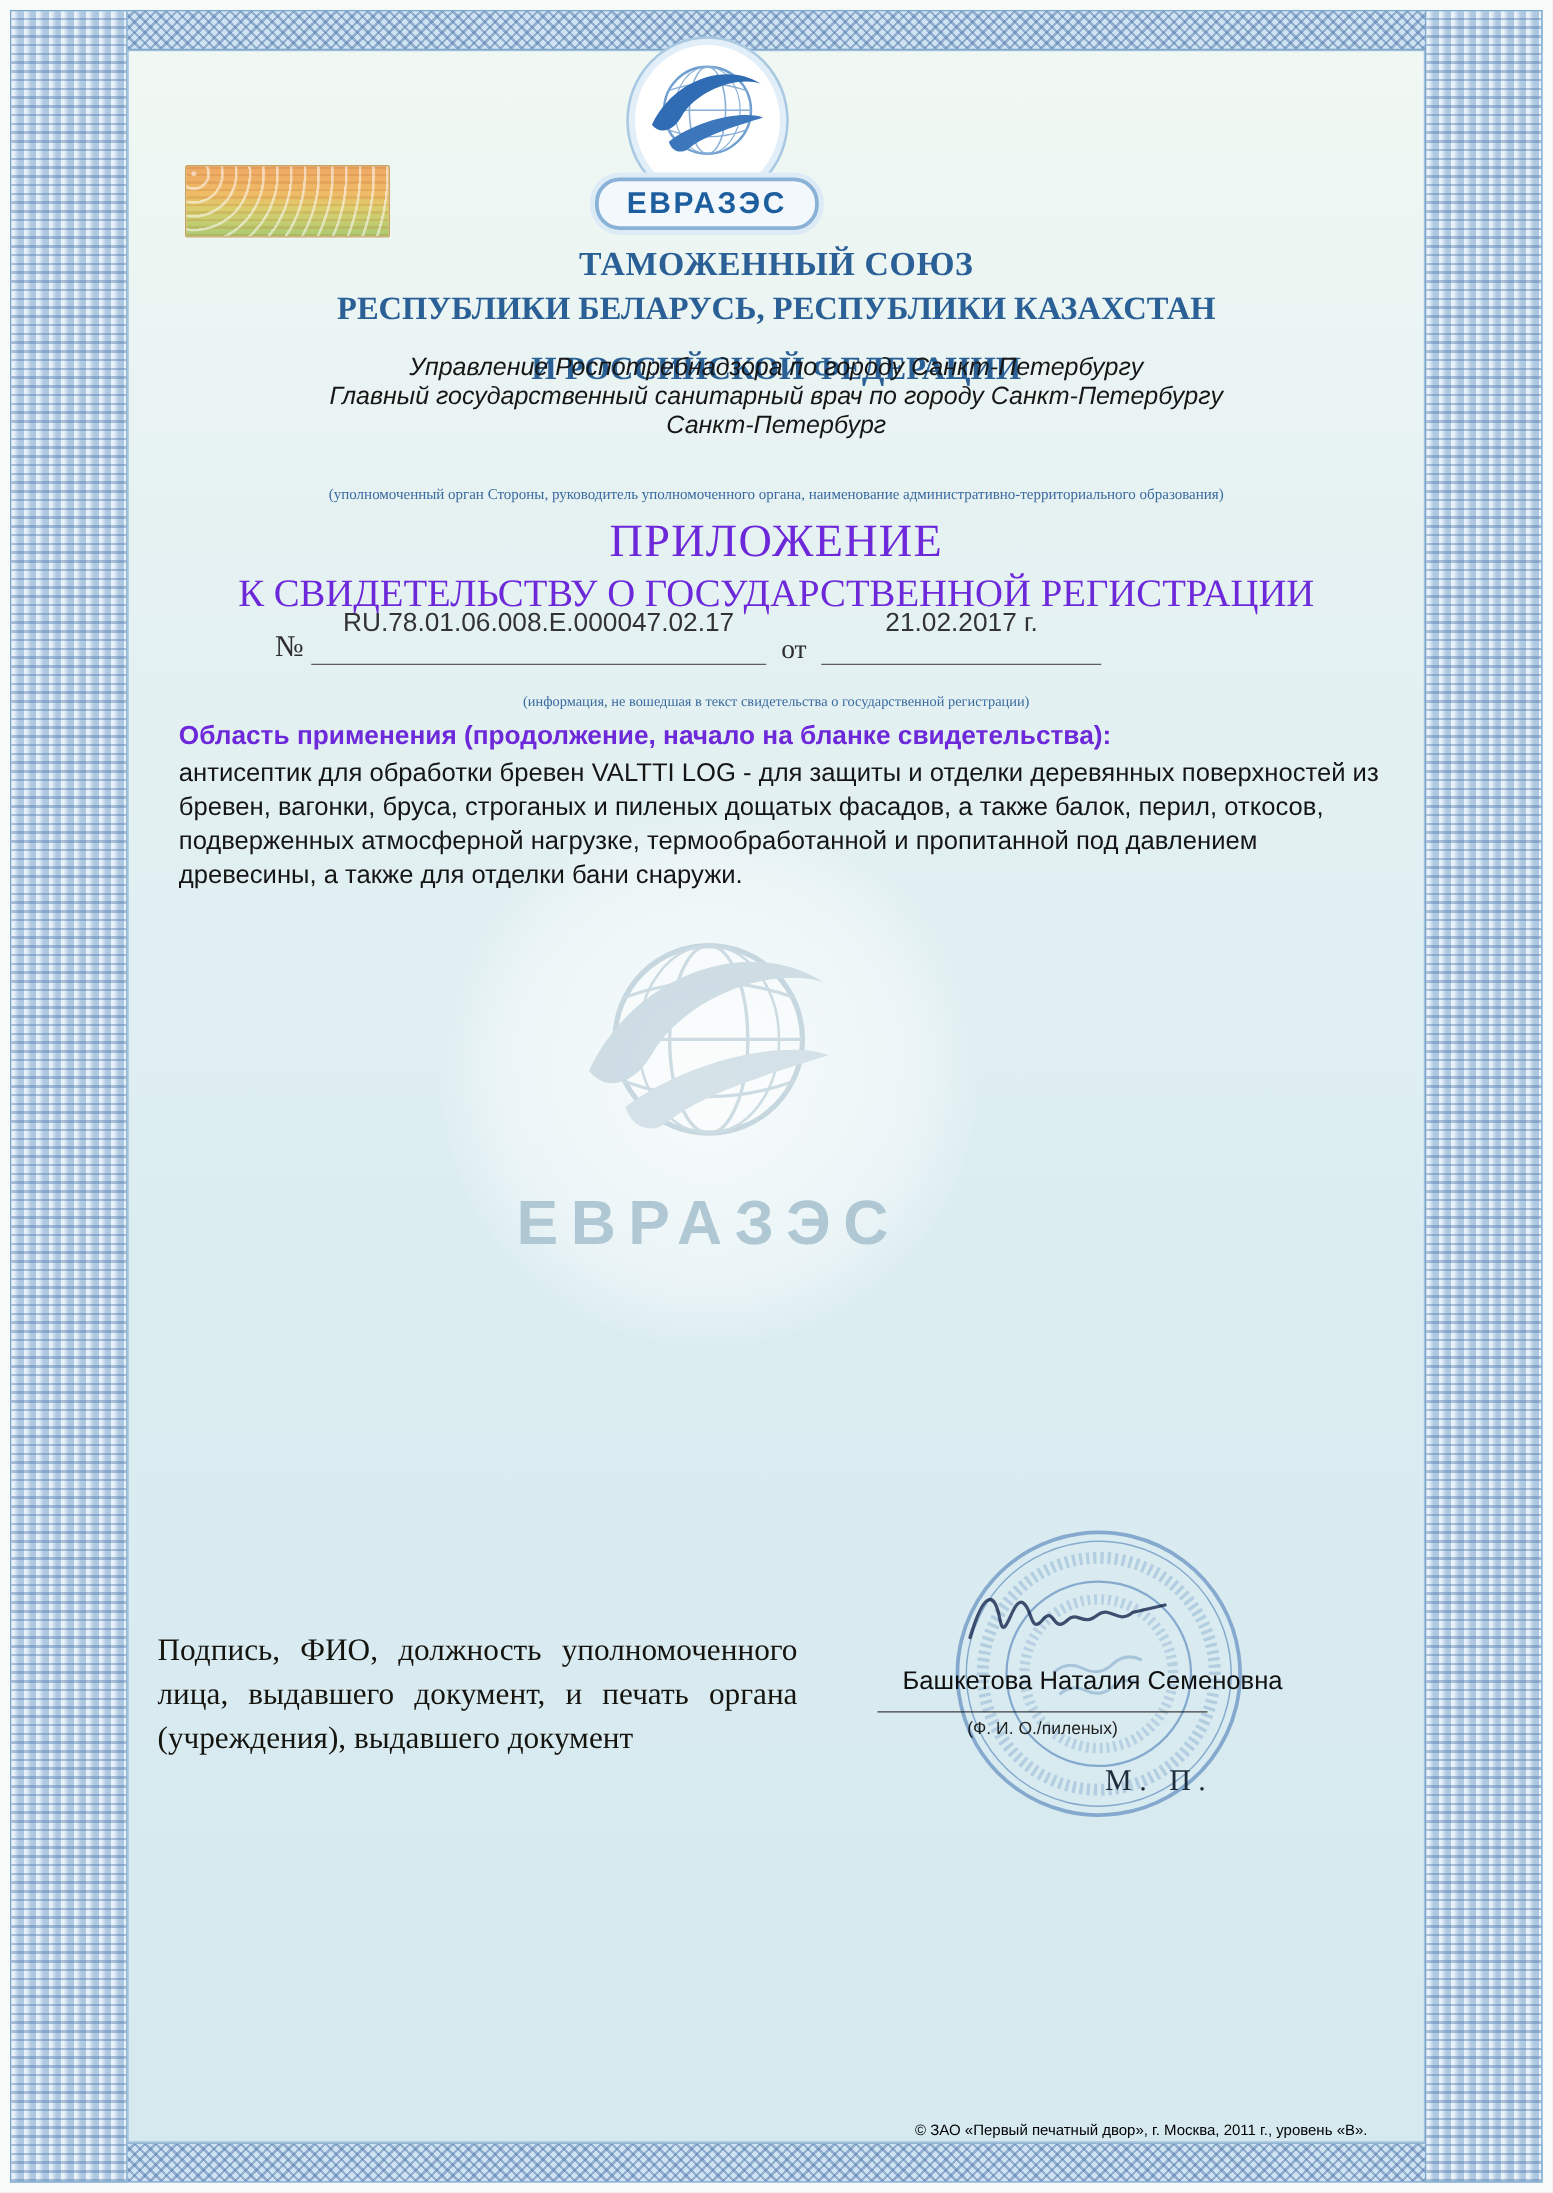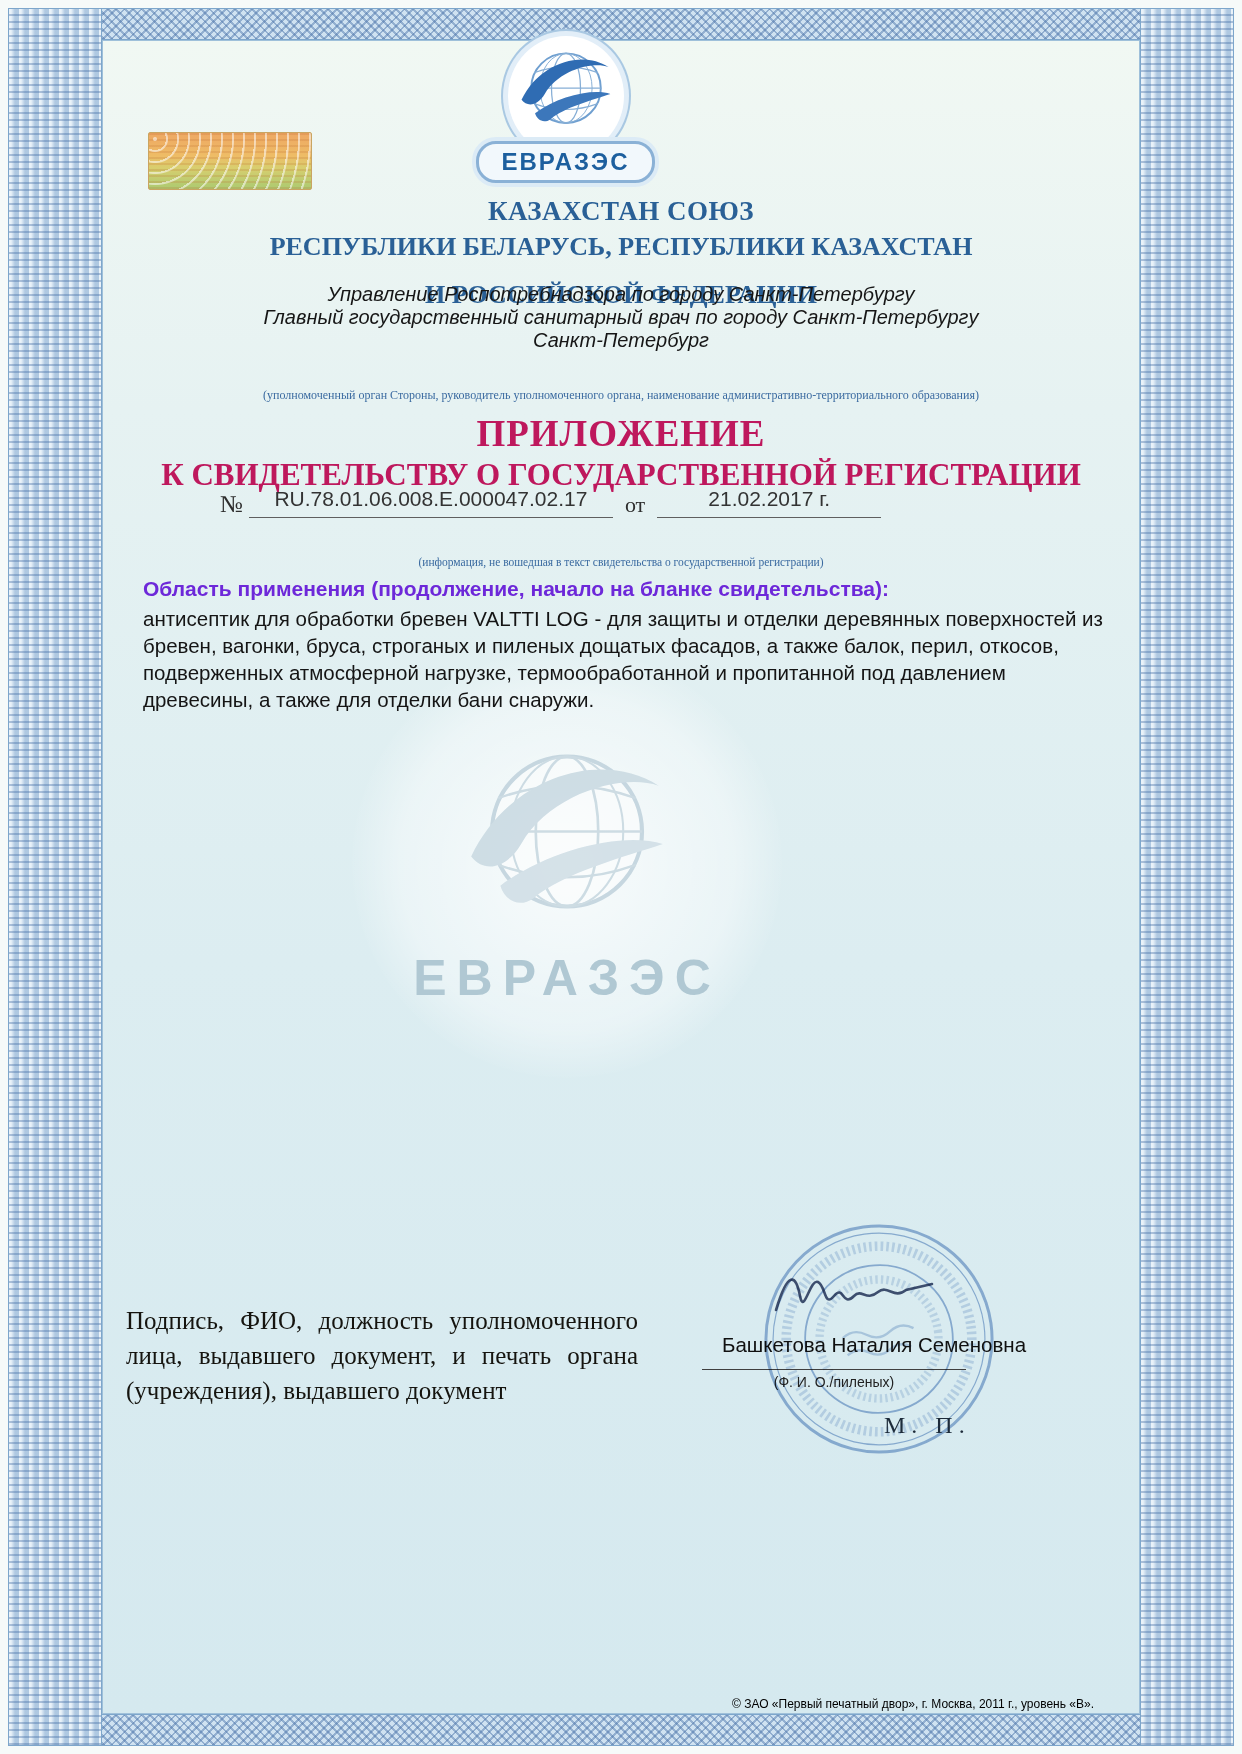--- a/index.html
+++ b/index.html
@@ -46,28 +46,28 @@
   .h1{font-size:27px;letter-spacing:.5px;}
   .h2{font-size:26px;margin-top:5px;}
   .h3{font-size:26px;margin-top:18px;}
   .authority{margin-top:-27px;color:#161616;font-family:"Liberation Sans",sans-serif;font-weight:400;font-style:italic;}
   .a-line{font-size:20px;line-height:23px;}
 
   .cap{left:102px;right:102px;text-align:center;font-size:12px;color:#3a6aa0;}
   .cap1{top:388px;text-align:center;}
   .cap2{top:556px;font-size:11.5px;}
 
-  .title{left:102px;right:102px;top:412px;text-align:center;color:#be185d;font-weight:700;}
+  .title{left:102px;right:102px;top:412px;text-align:center;color:#6d28d9;font-weight:400;}
   .t1{font-size:37px;letter-spacing:1px;}
   .t2{font-size:31px;margin-top:2px;}
 
   
   .reg{left:220px;top:487px;display:flex;align-items:flex-end;color:#2e2e2e;}
   .reg-no{font-size:24px;margin-right:6px;}
-  .reg-cell{border-bottom:1.5px solid #5f5f5f;text-align:center;padding-bottom:6px;
+  .reg-cell{border-bottom:1.5px solid #5f5f5f;text-align:center;padding-bottom:20px;
     font-family:"Liberation Sans",sans-serif;font-size:21px;color:#333;}
   .cell-number{width:364px;}
   .reg-ot{font-size:22px;margin:0 12px;}
   .cell-date{width:224px;}
 
   
   .sh{left:143px;top:577px;font-family:"Liberation Sans",sans-serif;font-weight:700;font-size:21px;color:#6d28d9;}
   .sb{left:143px;top:605px;width:968px;font-family:"Liberation Sans",sans-serif;font-size:20.5px;line-height:27px;color:#151515;}
 
   
@@ -130,21 +130,21 @@
       </svg>
     </div>
     <div class="emblem-ribbon">
       <span>ЕВРАЗЭС</span>
     </div>
   </div>
 
   <div class="holo abs"></div>
 
   <div class="header abs">
-    <div class="h1">КАЗАХСТАН СОЮЗ</div>
+    <div class="h1">ТАМОЖЕННЫЙ СОЮЗ</div>
     <div class="h2">РЕСПУБЛИКИ БЕЛАРУСЬ, РЕСПУБЛИКИ КАЗАХСТАН</div>
     <div class="h3">И РОССИЙСКОЙ ФЕДЕРАЦИИ</div>
     <div class="authority">
       <div class="a-line">Управление Роспотребнадзора по городу Санкт-Петербургу</div>
       <div class="a-line">Главный государственный санитарный врач по городу Санкт-Петербургу</div>
       <div class="a-line">Санкт-Петербург</div>
     </div>
   </div>
 
   <div class="cap cap1 abs">(уполномоченный орган Стороны, руководитель уполномоченного органа, наименование административно-территориального образования)</div>

